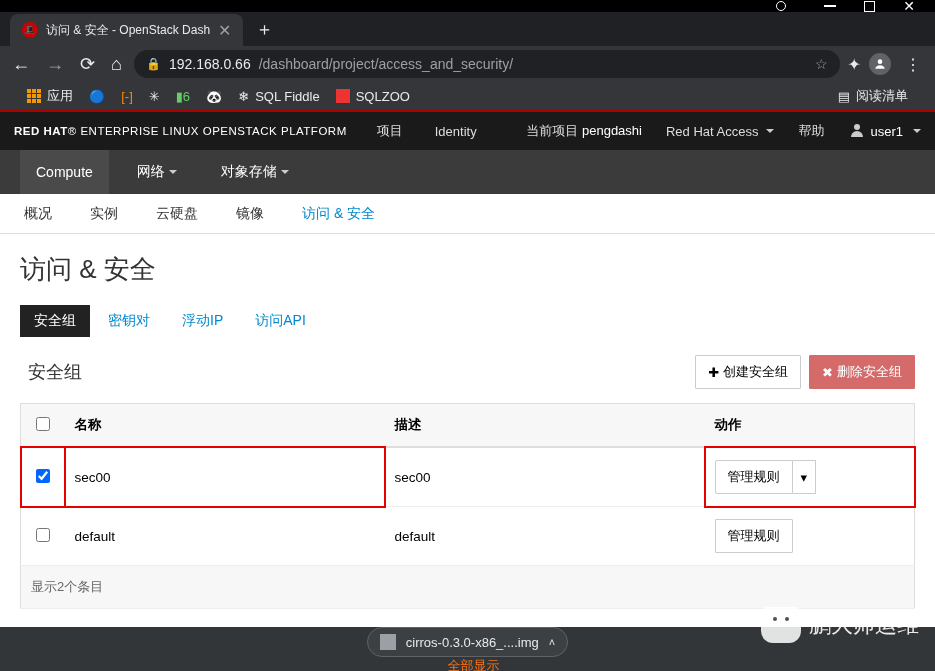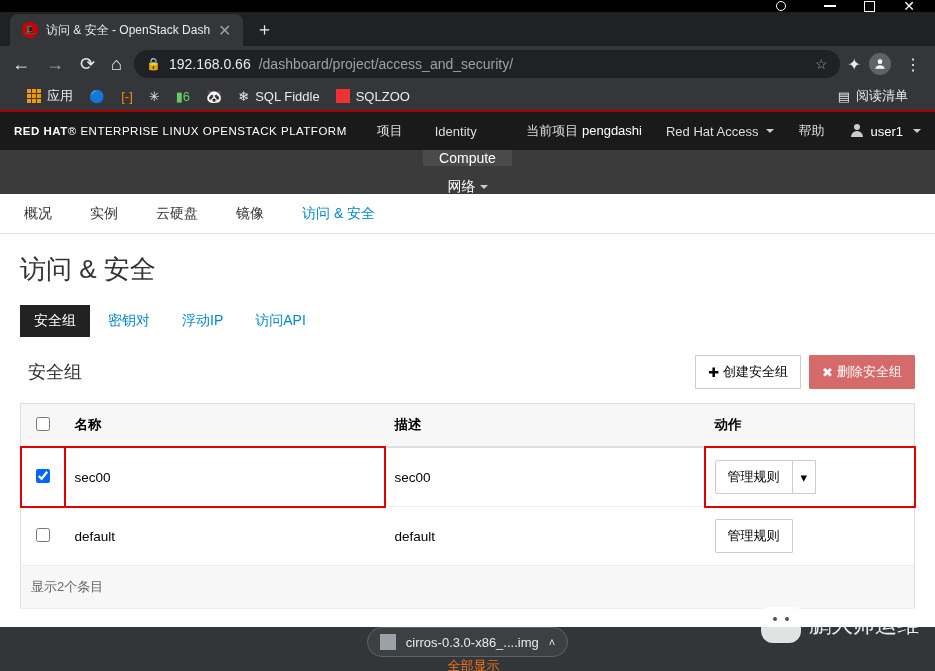--- a/index.html
+++ b/index.html
@@ -43,21 +43,21 @@
 .os-brand { padding: 0 14px; font-weight: bold; letter-spacing: 0.5px; font-size: 11.5px; }
 .os-brand .thin { font-weight: 300; }
 .os-nav-item { padding: 0 16px; height: 100%; display: flex; align-items: center; cursor: pointer; color: #ddd; }
 .os-header .spacer { flex: 1; }
 .os-proj { padding: 0 12px; color: #ddd; }
 .os-proj .pname { color: #fff; }
 .os-link { padding: 0 12px; color: #ddd; cursor: pointer; display: flex; align-items: center; gap: 4px; }
 .os-user { padding: 0 14px; display: flex; align-items: center; gap: 6px; cursor: pointer; }
 .caret-down::after { content: ""; display: inline-block; border: 4px solid transparent; border-top-color: #ccc; margin-left: 4px; position: relative; top: 2px; }
 
-.os-subnav { background: #3b3b3b; height: 44px; display: flex; align-items: center; padding: 0 20px; gap: 12px; flex-direction: column; }
+.os-subnav { background: #3b3b3b; height: 44px; display: flex; align-items: flex-end; padding: 0 20px; gap: 12px; }
 .os-subnav .item { color: #fff; padding: 0 16px; height: 100%; display: flex; align-items: center; cursor: pointer; font-size: 14px; }
 .os-subnav .item.active { background: #4a4a4a; }
 
 .os-tabs { background: #fff; height: 40px; border-bottom: 1px solid #ddd; display: flex; align-items: center; padding: 15px 20px; gap: 30px; font-size: 14px; }
 .os-tabs .tab-item { color: #333; cursor: pointer; padding: 10px 4px; }
 .os-tabs .tab-item.active { color: #0088ce; }
 
 .content { padding: 18px 20px; }
 .page-title { font-size: 26px; font-weight: 300; color: #333; margin-bottom: 18px; }
 
@@ -188,20 +188,21 @@
   <div class="os-link">帮助</div>
   <div class="os-user caret-down">
     <span class="user-icon"></span>
     <span>user1</span>
   </div>
 </div>
 
 <div class="os-subnav">
   <div class="item active">Compute</div>
   <div class="item caret-down">网络</div>
+  <div class="item caret-down">对象存储</div>
 </div>
 
 <div class="os-tabs">
   <div class="tab-item">概况</div>
   <div class="tab-item">实例</div>
   <div class="tab-item">云硬盘</div>
   <div class="tab-item">镜像</div>
   <div class="tab-item active">访问 &amp; 安全</div>
 </div>
 

